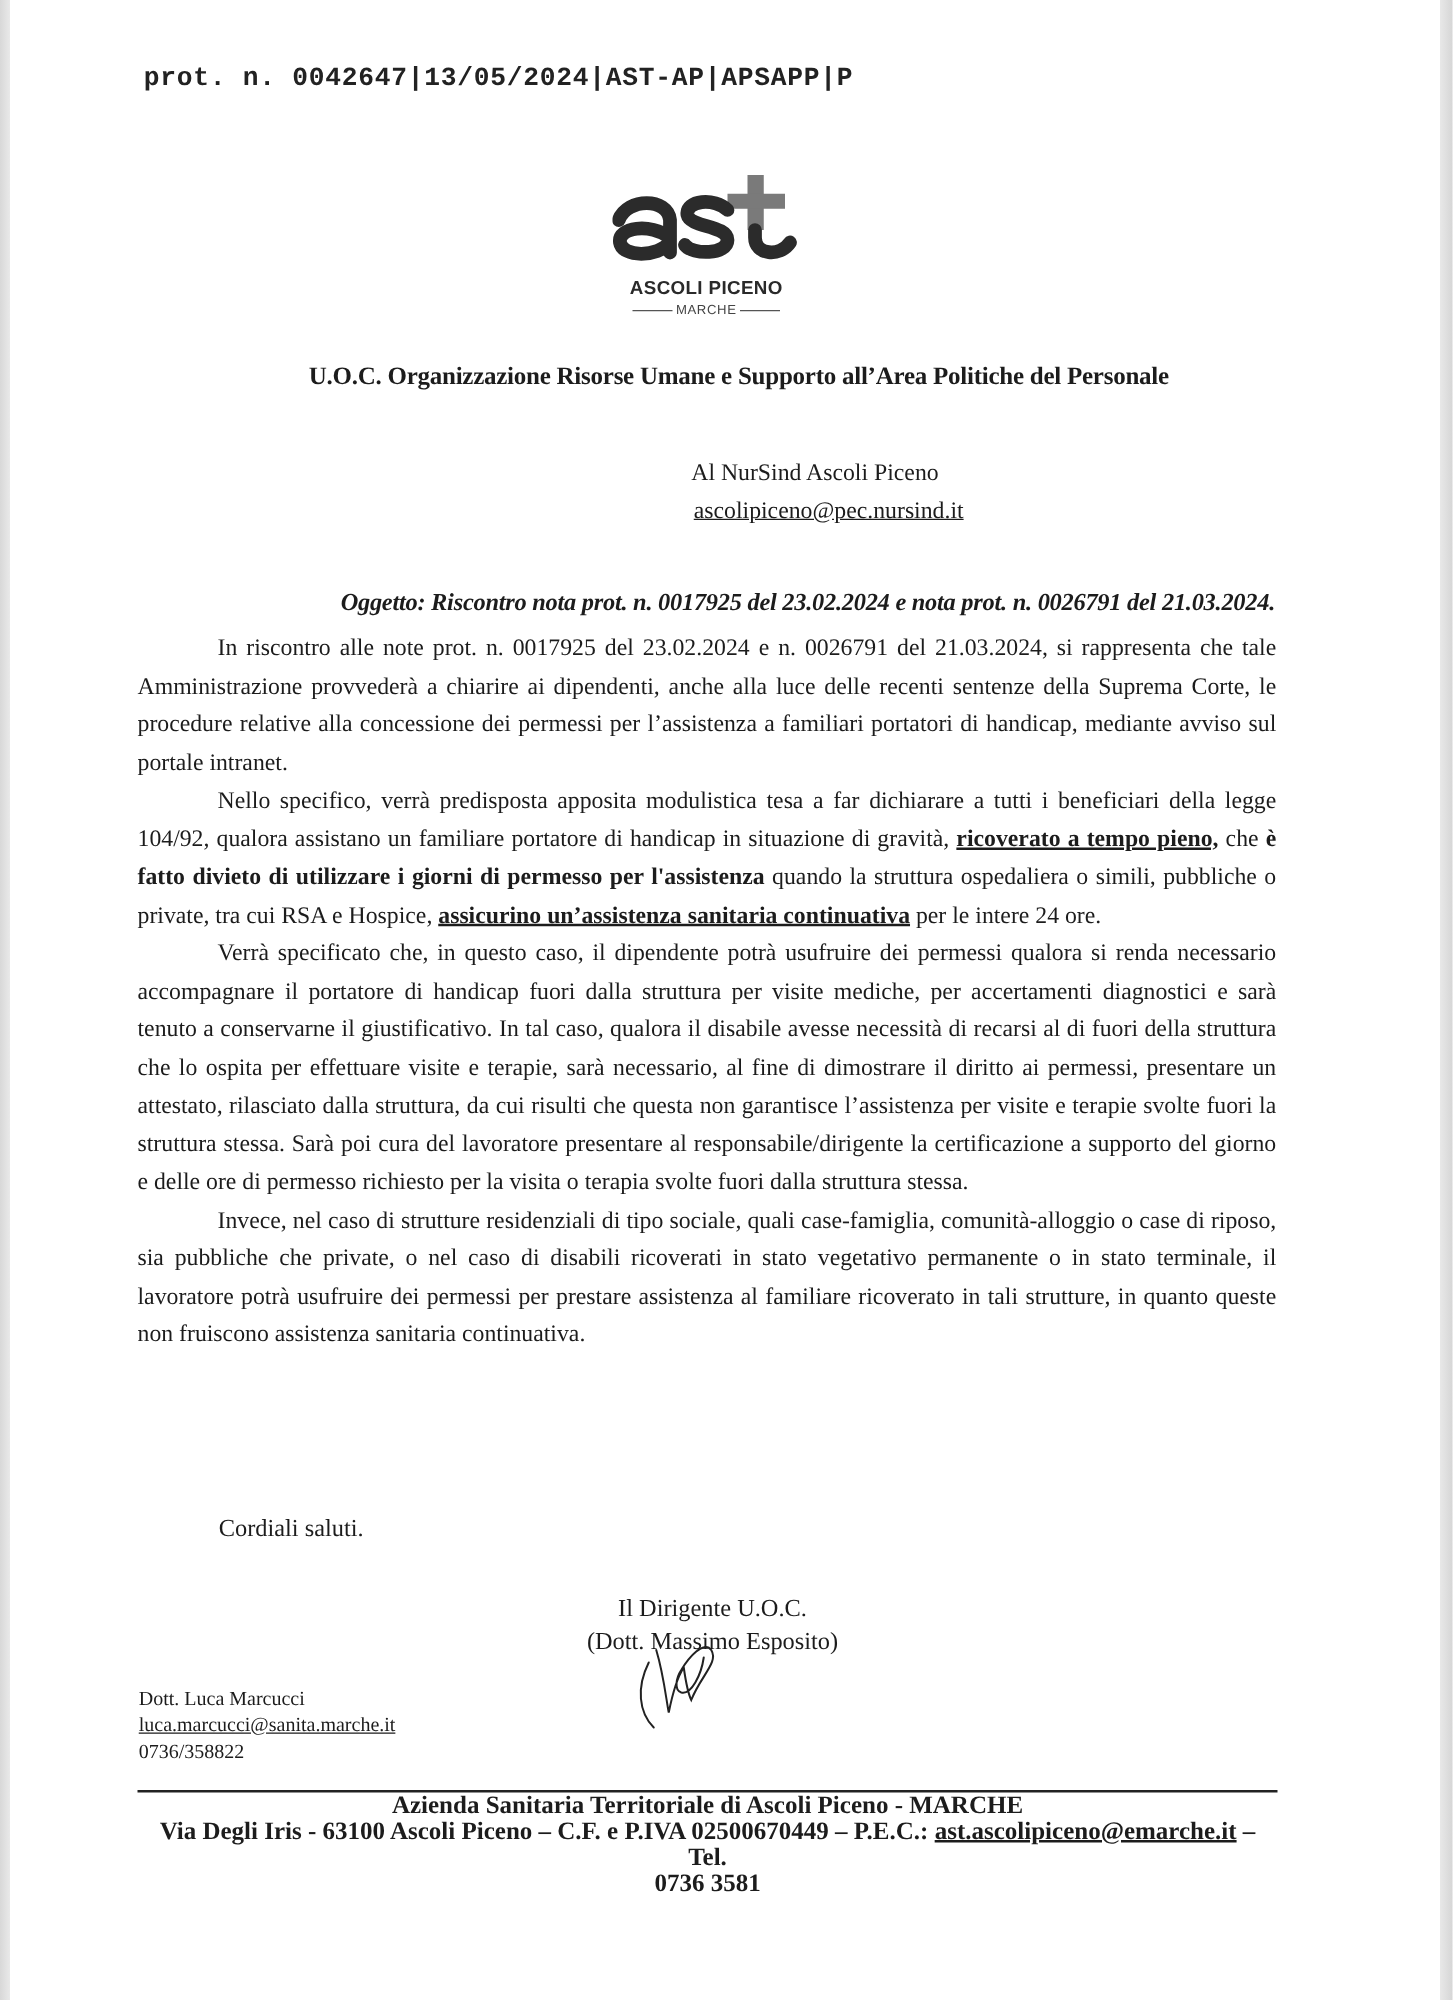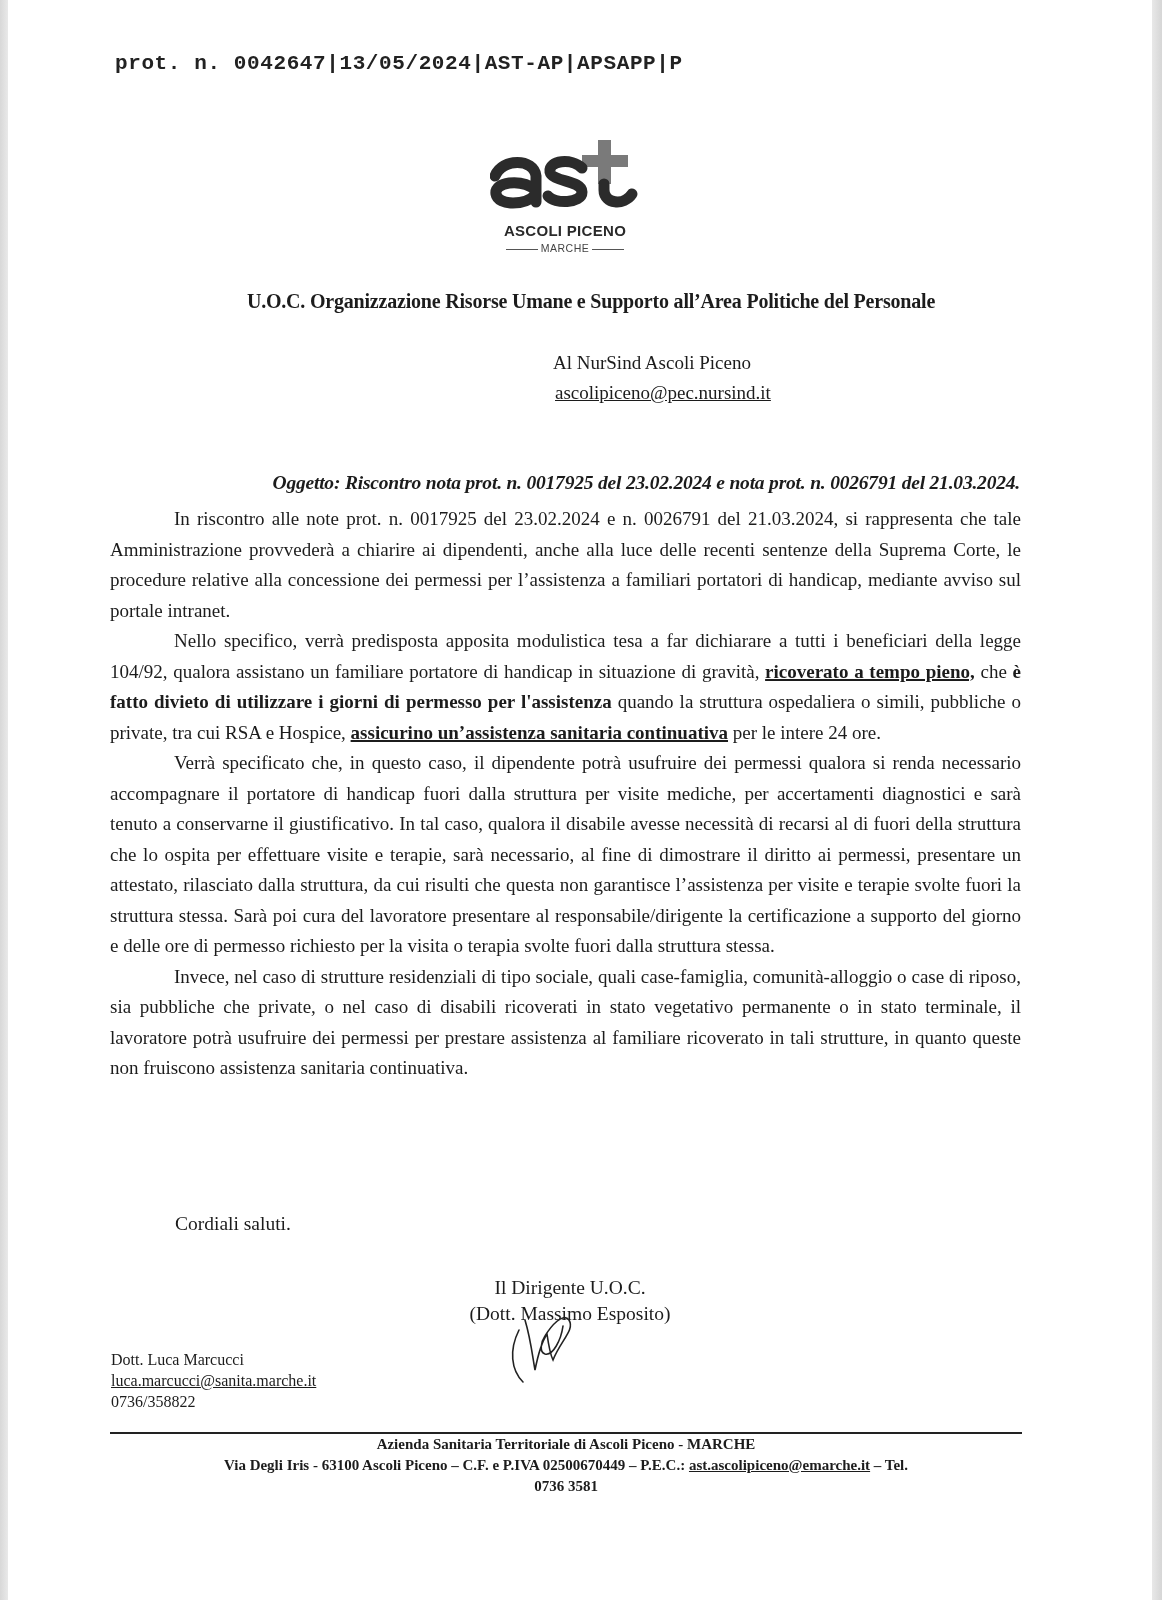--- a/index.html
+++ b/index.html
@@ -36,21 +36,21 @@
   .logo-region {
     position: absolute; left: 0; top: 104px; width: 150px; text-align: center;
     font-family: "Liberation Sans", sans-serif; font-size: 10.5px; color: #444; letter-spacing: 0.5px;
   }
   .logo-region .line { display: inline-block; width: 32px; height: 1px; background: #555; vertical-align: middle; margin: 0 3px; }
   .office {
     position: absolute; left: 0; right: 0; top: 290px; text-align: center;
     font-weight: bold; font-size: 20px; letter-spacing: -0.2px; padding-left: 20px;
   }
   .recipient {
-    position: absolute; left: 553px; top: 348px; font-size: 19px; line-height: 30px;
+    position: absolute; left: 553px; top: 364px; font-size: 19px; line-height: 30px;
   }
   .recipient .email { text-decoration: underline; display: block; padding-left: 2px; }
   .subject {
     position: absolute; left: 120px; top: 472px; width: 900px;
     font-weight: bold; font-style: italic; font-size: 19.5px; letter-spacing: -0.2px;
     text-align: right;
   }
   .body {
     position: absolute; left: 110px; top: 504px; width: 911px;
     font-size: 19px; line-height: 30.5px; text-align: justify;
@@ -66,21 +66,21 @@
   .sign-scribble { position: absolute; left: 505px; top: 1300px; }
   .author {
     position: absolute; left: 111px; top: 1349px; font-size: 16px; line-height: 21px;
   }
   .author .email { text-decoration: underline; display: block; }
   .footer-rule {
     position: absolute; left: 110px; top: 1432px; width: 912px; height: 1.5px; background: #222;
   }
   .footer {
     position: absolute; left: 110px; top: 1434px; width: 912px; text-align: center;
-    font-weight: bold; font-size: 15px; line-height: 21px;
+    font-weight: bold; font-size: 20px; line-height: 21px;
   }
   .footer .email { text-decoration: underline; }
 </style>
 </head>
 <body>
 
 <div class="edge-left"></div>
 <div class="edge-right"></div>
 
 <div class="prot">prot. n. 0042647|13/05/2024|AST-AP|APSAPP|P</div>

